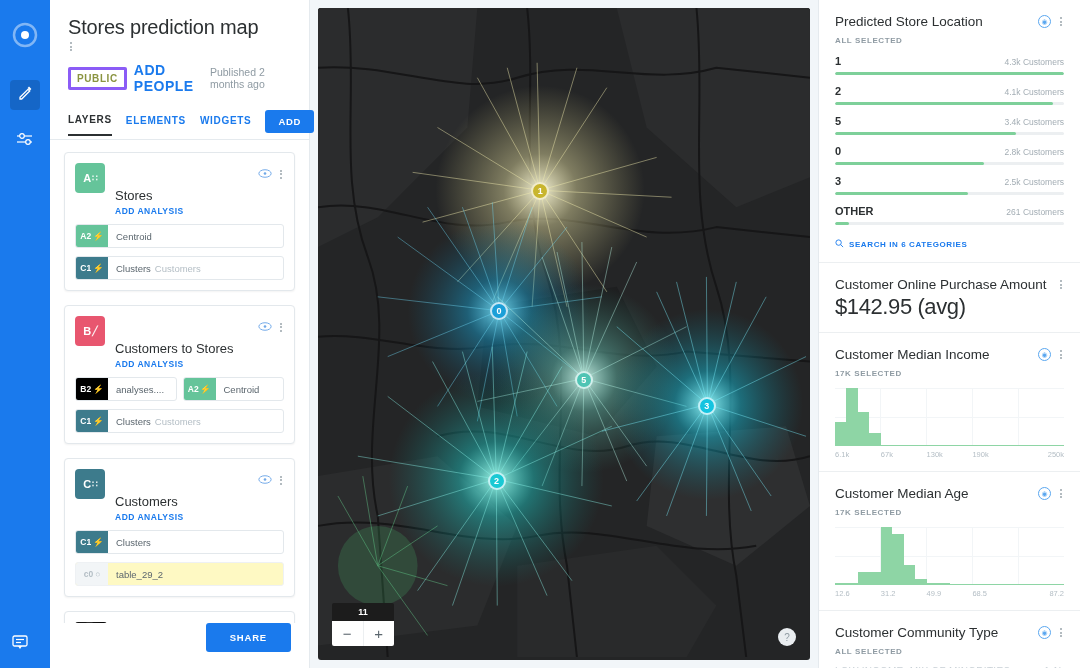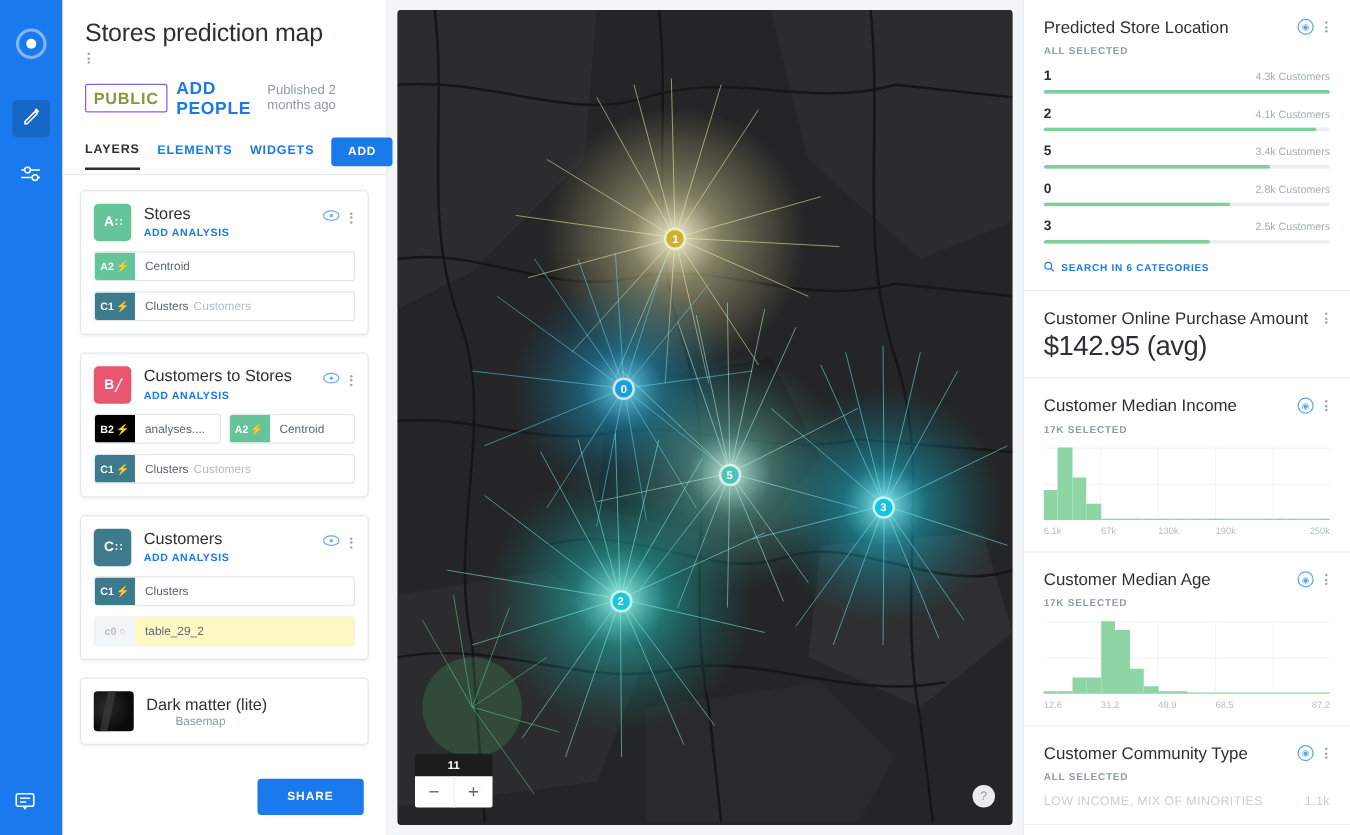--- a/index.html
+++ b/index.html
@@ -33,21 +33,21 @@
     border-right: 1px solid #e5eaee;
   }
   .panel-head { padding: 14px 18px 0 18px; }
   .title-row { display: flex; align-items: flex-start; justify-content: space-between; flex-direction: column; }
   .ptitle {
     font-size: 20px; color: #2c3032; font-weight: 400;
     line-height: 26px; letter-spacing: -.2px;
   }
   .meta-row { display: flex; align-items: center; margin-top: 9px; gap: 7px; }
   .badge-public {
-    border: 1px solid #8b5cf6; color: #8a9440; font-size: 13px;
+    border: 3px solid #8b5cf6; color: #8a9440; font-size: 10px;
     letter-spacing: .6px; padding: 3px 6px; border-radius: 2px; font-weight: 700;
   }
   .add-people { color: #1a7aed; font-size: 14px; font-weight: 700; letter-spacing: .5px; cursor: pointer; }
   .published { color: #8f9ba3; font-size: 10.5px; }
 
   .tabs { display: flex; align-items: center; margin-top: 16px; padding-bottom: 0; position: relative; }
   .tab {
     font-size: 10px; font-weight: 700; letter-spacing: .7px;
     color: #1a7aed; margin-right: 14px; padding-bottom: 9px; cursor: pointer;
   }
@@ -65,21 +65,21 @@
     box-shadow: 0 1px 2px rgba(0,0,0,.05); margin-bottom: 14px; padding: 10px;
   }
   .lcard-head { display: flex; align-items: flex-start; }
   .lchip {
     width: 30px; height: 30px; border-radius: 4px; flex: 0 0 30px;
     color: #fff; font-size: 11px; font-weight: 700;
     display: flex; align-items: center; justify-content: center;
     position: relative;
   }
   .lchip .dots-glyph { font-size: 9px; letter-spacing: -1px; margin-left: 1px; opacity: .9;}
-  .lname-wrap { margin-left: 10px; flex: 1; }
+  .lname-wrap { margin-left: 10px; flex: 1; margin-top: 25px; }
   .lname { font-size: 13px; color: #2c3032; line-height: 16px; }
   .lsub { font-size: 8.5px; color: #1a7aed; font-weight: 700; letter-spacing: .5px; margin-top: 2px; cursor: pointer; }
   .lactions { display: flex; align-items: center; gap: 6px; margin-top: 2px; }
 
   .lrow { display: flex; align-items: stretch; margin-top: 8px; gap: 6px; }
   .lfield {
     display: flex; align-items: center; flex: 1;
     border: 1px solid #e3e8ec; border-radius: 3px; overflow: hidden; background:#fff;
     height: 24px;
   }
@@ -651,20 +651,29 @@
       </div>
       <div class="cat">
         <div class="cat-row">
           <span class="cat-name">3</span>
           <span class="cat-val">2.5k Customers</span>
         </div>
         <div class="cat-track">
             <div class="cat-fill" style="width:58%"></div>
           </div>
       </div>
+      <div class="cat">
+        <div class="cat-row">
+          <span class="cat-name">OTHER</span>
+          <span class="cat-val">261 Customers</span>
+        </div>
+        <div class="cat-track">
+            <div class="cat-fill" style="width:6%"></div>
+          </div>
+      </div>
 
       <div class="wsearch">
         <span>
           <svg width="9" height="9" viewBox="0 0 10 10">
               <circle cx="4" cy="4" r="3" fill="none" stroke="#1a7aed" stroke-width="1"></circle>
               <line x1="6.2" y1="6.2" x2="9" y2="9" stroke="#1a7aed" stroke-width="1"></line>
             </svg>
         </span>
         <span>SEARCH IN 6 CATEGORIES</span>
       </div>

